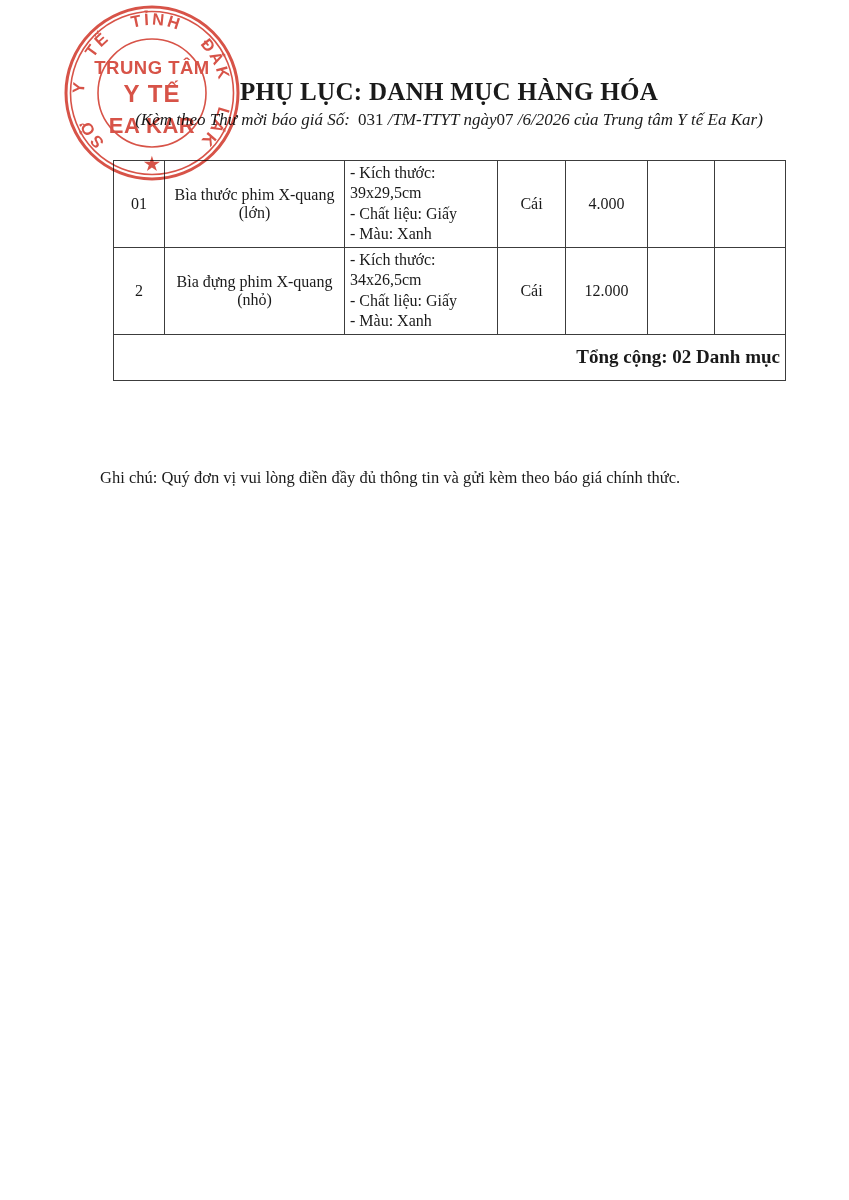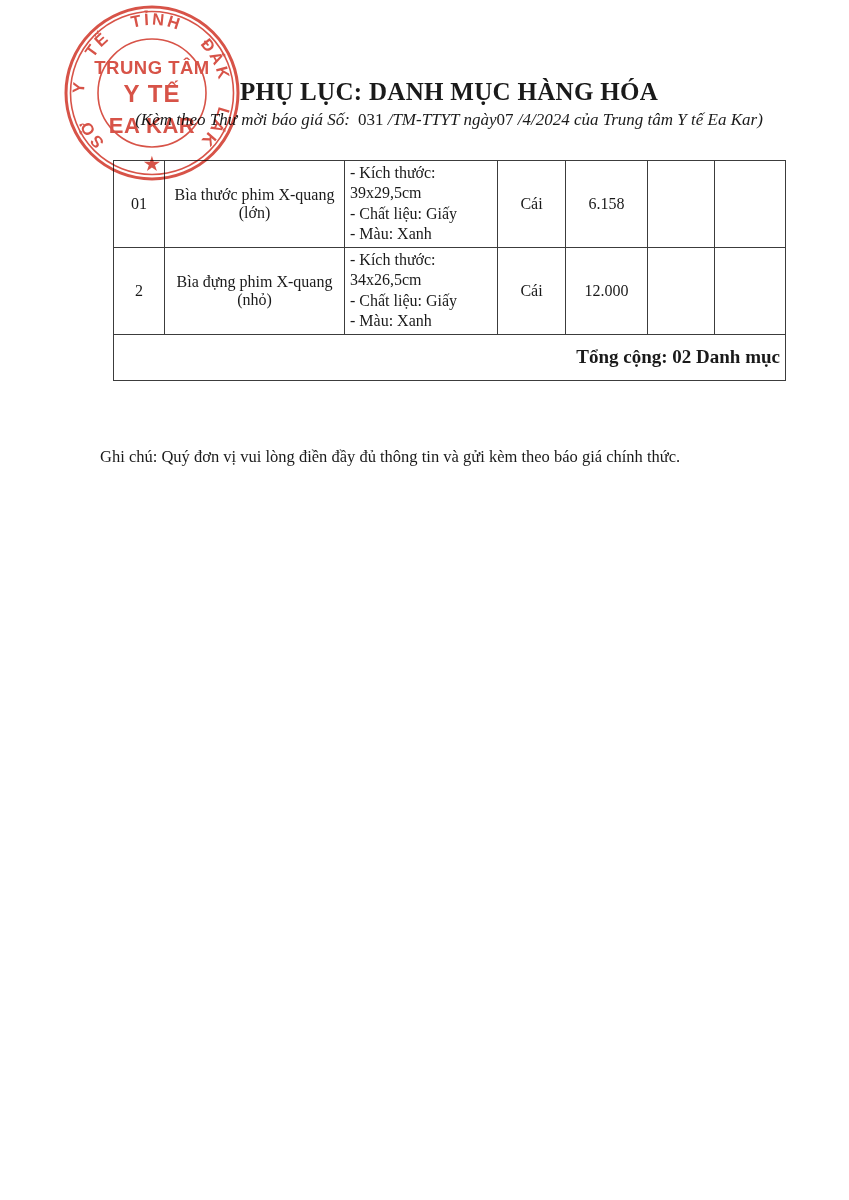--- a/index.html
+++ b/index.html
@@ -104,21 +104,21 @@
   .total-cell {
     text-align: right;
     font-weight: bold;
     font-size: 19px;
   }
 
   
   .doc-note {
     position: absolute;
     left: 100px;
-    top: 447px;
+    top: 468px;
     font-size: 16.5px;
   }
 </style>
 </head>
 <body>
 
 <div class="page">
 
   <div class="stamp">
     <svg width="180" height="180" viewBox="0 0 180 180">
@@ -135,21 +135,21 @@
       <text x="90" y="71" text-anchor="middle" class="stamp-center-1" fill="#d23b2e">TRUNG TÂM</text>
       <text x="90" y="99" text-anchor="middle" class="stamp-center-2" fill="#d23b2e">Y TẾ</text>
       <text x="90" y="130" text-anchor="middle" class="stamp-center-3" fill="#d23b2e">EA KAR</text>
     </svg>
   </div>
 
   <div class="doc-header">
     <div class="doc-title">PHỤ LỤC: DANH MỤC HÀNG HÓA</div>
     <div class="doc-subtitle">
       <span>(Kèm theo Thư mời báo giá Số:</span><span class="num num-gap">031</span>
-      <span>/TM-TTYT ngày</span><span class="num">07</span><span> /4/2024 của Trung tâm Y tế Ea Kar)</span>
+      <span>/TM-TTYT ngày</span><span class="num">07</span><span> /6/2026 của Trung tâm Y tế Ea Kar)</span>
     </div>
   </div>
 
   <table class="goods-table">
     <colgroup>
       <col style="width:51px">
         <col style="width:180px">
         <col style="width:153px">
       <col style="width:68px">
         <col style="width:82px">
@@ -159,21 +159,21 @@
     <tbody>
     <tr class="r-item">
       <td class="c-center">01</td>
       <td class="c-center">Bìa thước phim X-quang (lớn)</td>
       <td class="c-specs">
         <div>- Kích thước: 39x29,5cm</div>
         <div>- Chất liệu: Giấy</div>
         <div>- Màu: Xanh</div>
       </td>
       <td class="c-center">Cái</td>
-      <td class="c-center">6.158</td>
+      <td class="c-center">4.000</td>
       <td class="c-center"></td>
       <td class="c-center"></td>
     </tr>
     <tr class="r-item">
       <td class="c-center">2</td>
       <td class="c-center">Bìa đựng phim X-quang (nhỏ)</td>
       <td class="c-specs">
         <div>- Kích thước: 34x26,5cm</div>
         <div>- Chất liệu: Giấy</div>
         <div>- Màu: Xanh</div>

